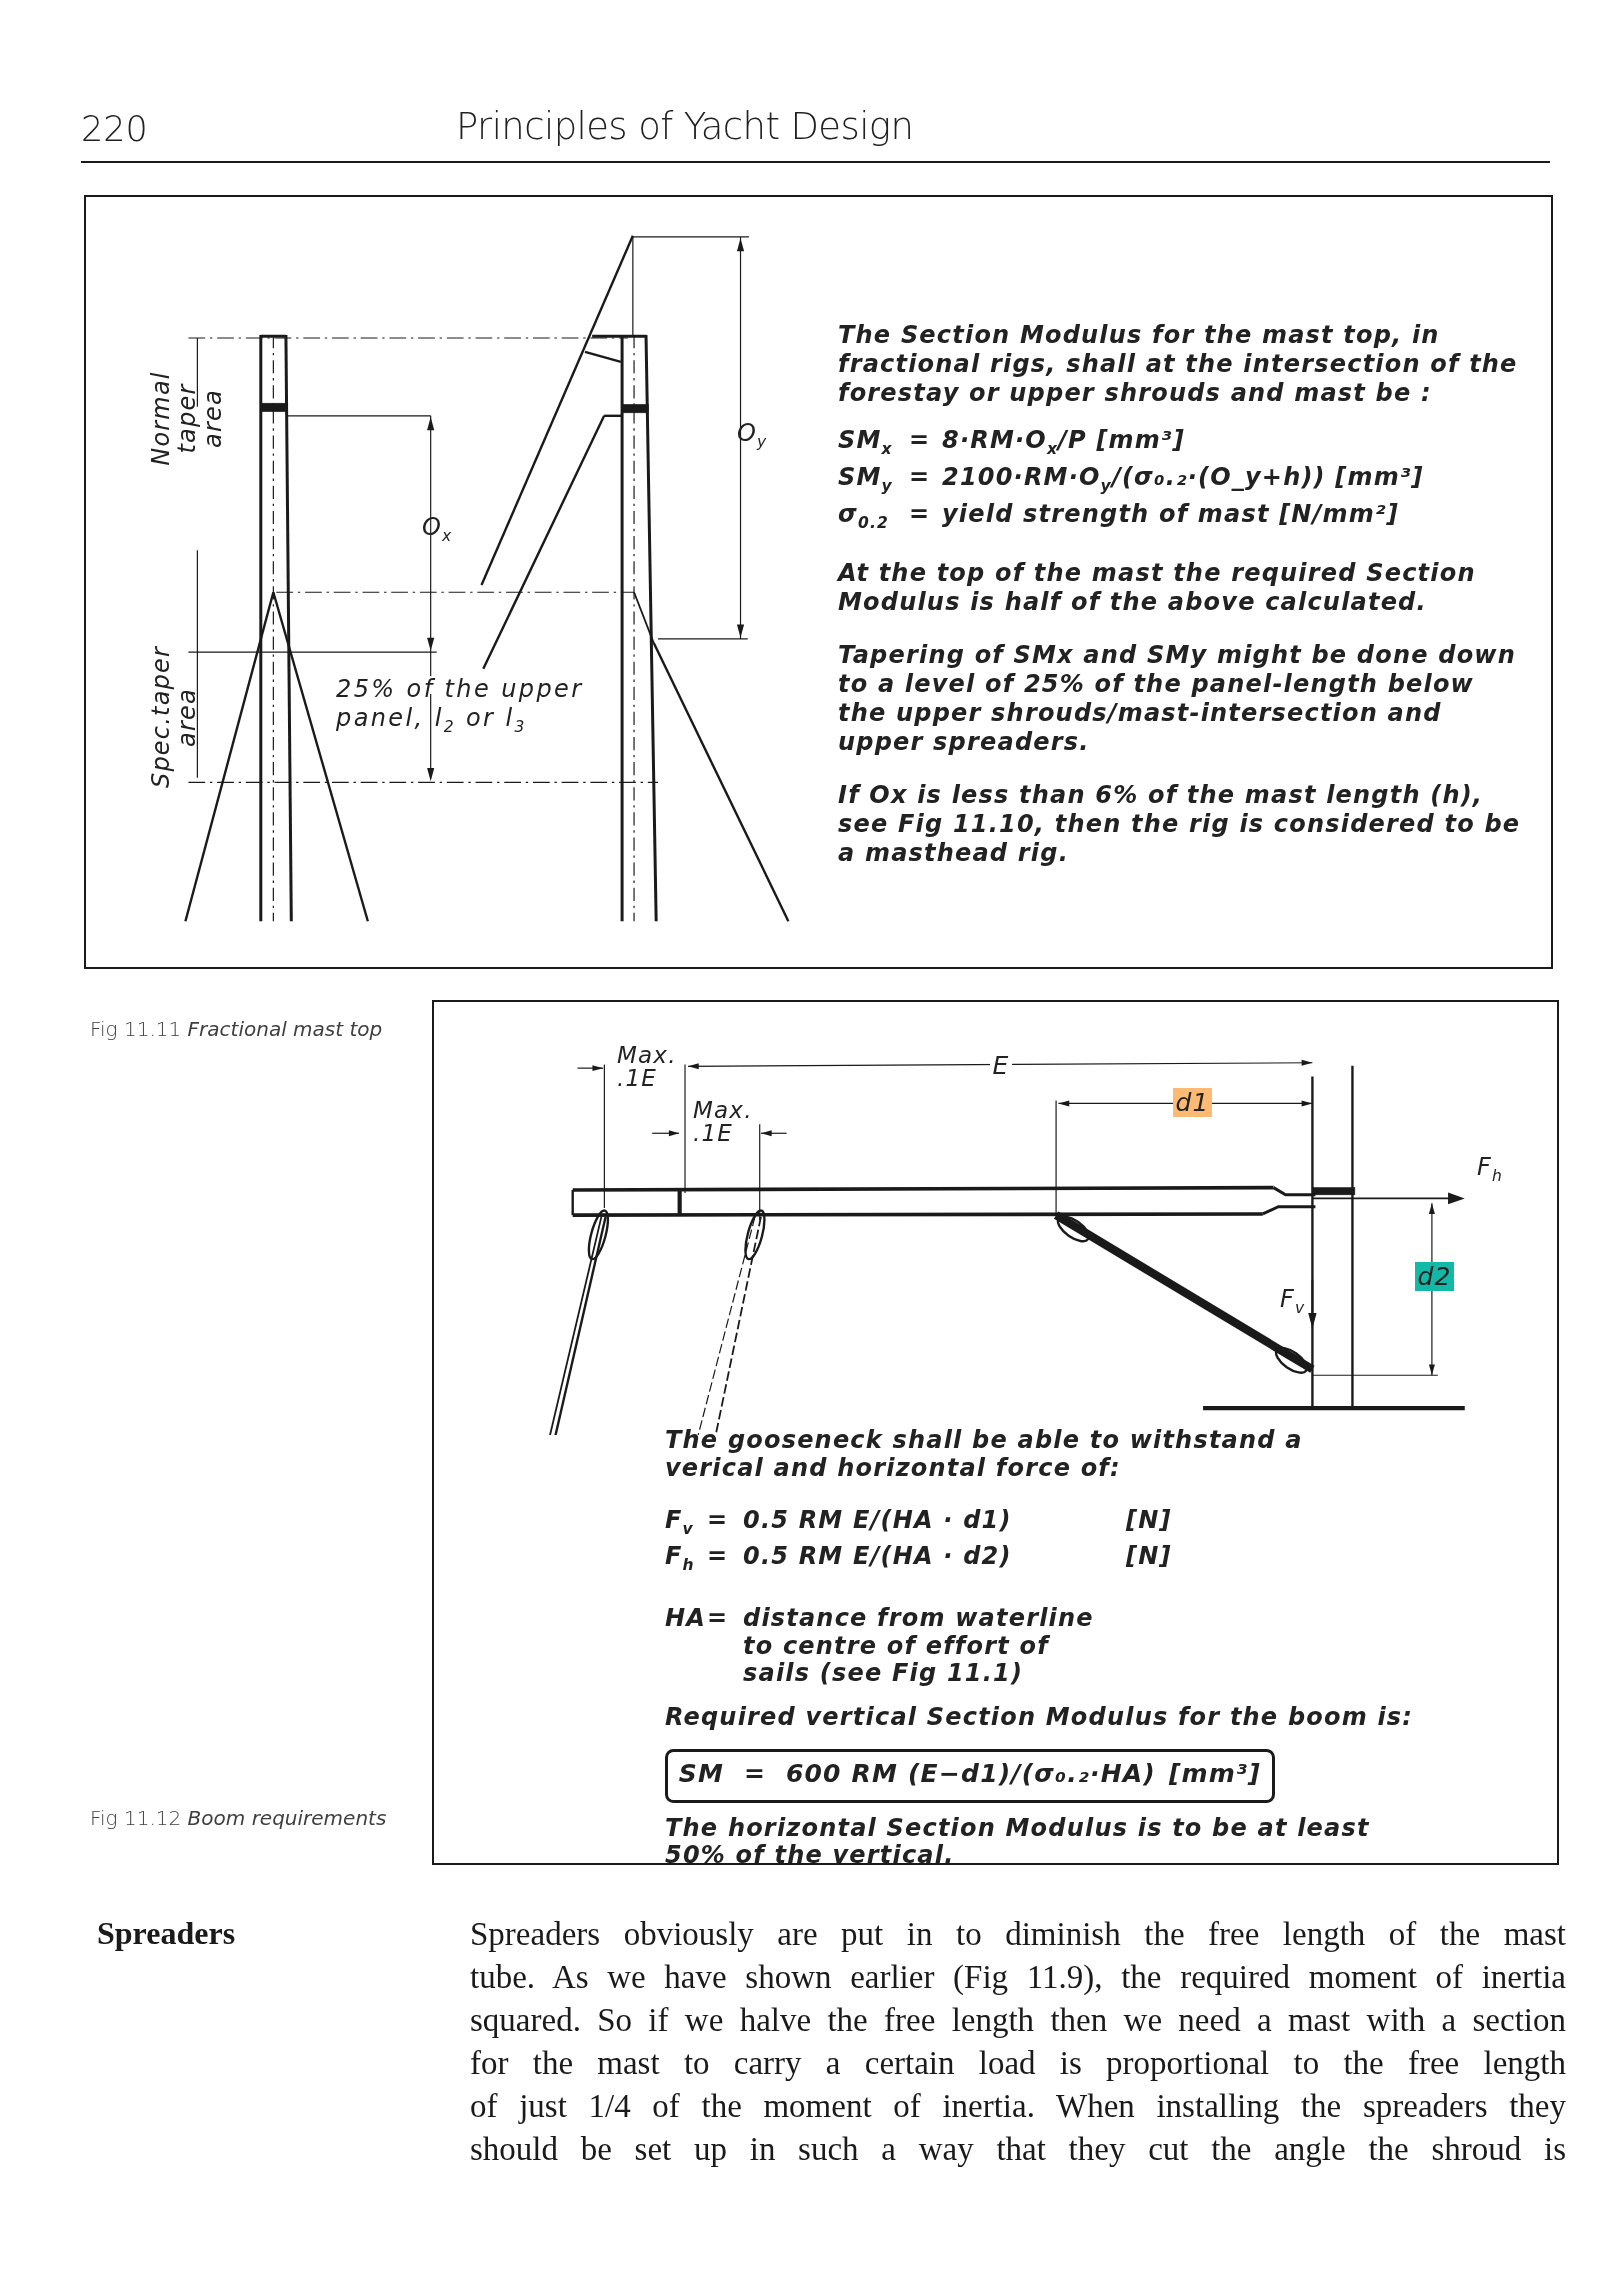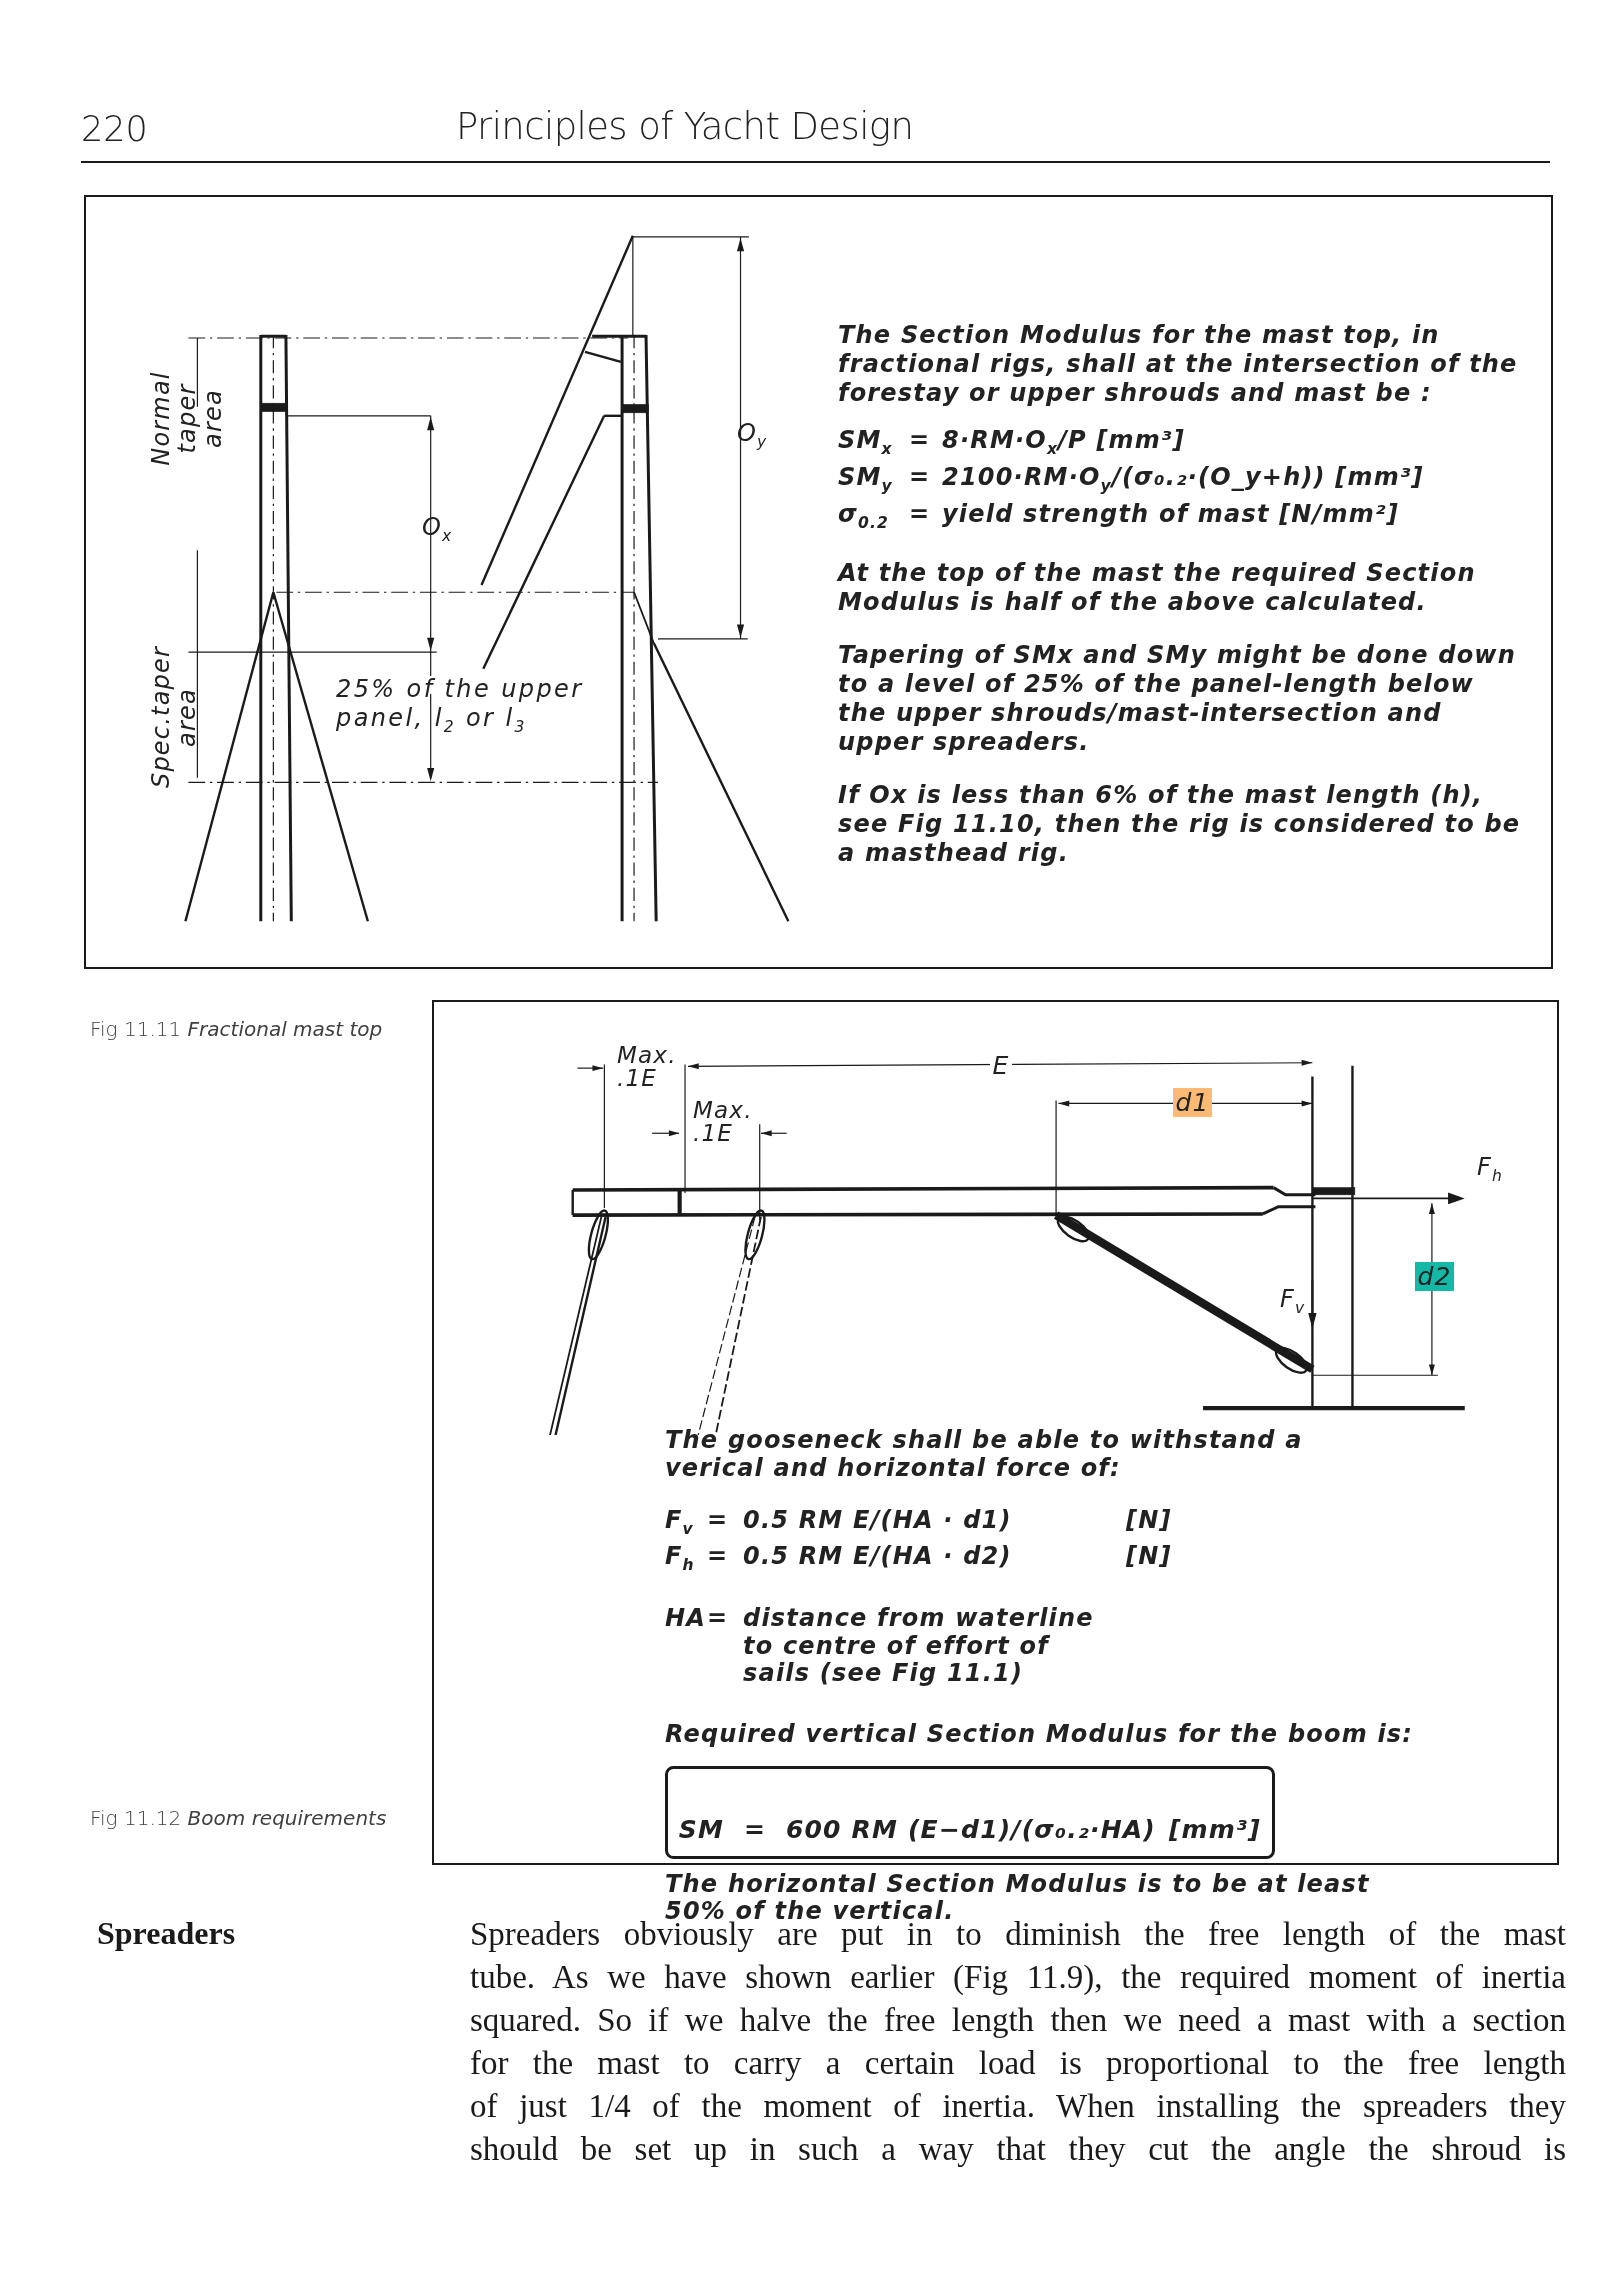--- a/index.html
+++ b/index.html
@@ -29,21 +29,21 @@
   sub, sup { font-size: 15.5px; }
 
   
   #fig2-text { left: 665px; top: 1427px; width: 849px; font-size: 24px; line-height: 27.5px; }
   #fig2-text p { margin: 0; }
   .fx-row { display: flex; align-items: baseline; height: 36px; }
   .fx-lhs { width: 42px; } .fx-eq { width: 36px; } .fx-expr { width: 383px; }
   #ha-block { display: flex; margin-top: 26px; }
   #ha-lhs { width: 42px; } #ha-eq { width: 36px; }
   #sm-box { display: inline-flex; align-items: baseline; border: 3px solid #1a1a1a; border-radius: 8.4px; padding: 8.4px 10.8px 12px 10.8px; margin: 18px 0 12px 0; font-size: 25px; }
-  #sm-expr { width: 383px; margin-top: 39px; }
+  #sm-expr { width: 383px; }
 
   
   .caption { font-family: "DejaVu Sans", sans-serif; font-size: 20px; line-height: 36px; color: #404040; font-weight: 300; }
   .caption .cap-title { font-style: italic; }
   #fig1-caption { left: 90px; top: 1011px; width: 335px; }
   #fig2-caption { left: 90px; top: 1800px; width: 335px; }
 
   #section-heading { left: 97px; top: 1915px; font-size: 32px; font-weight: bold; color: #1a1a1a; }
   #body-para { left: 470px; top: 1913px; width: 1096px; font-size: 33px; line-height: 43px; text-align: justify; color: #1a1a1a; }
   #body-para span { display: block; text-align: justify; text-align-last: justify; }
@@ -243,21 +243,21 @@
   </div>
   <div id="ha-block">
     <span id="ha-lhs">HA</span>
     <span id="ha-eq">=</span>
     <span>
       <div>distance from waterline</div>
       <div>to centre of effort of</div>
       <div>sails (see Fig 11.1)</div>
     </span>
   </div>
-  <p style="margin-top:33px;">Required vertical Section Modulus for the boom is:</p>
+  <p style="margin-top:16px;">Required vertical Section Modulus for the boom is:</p>
   <div id="sm-box">
     <span>SM</span>&nbsp;&nbsp;<span>=</span>&nbsp;&nbsp;<span id="sm-expr">600 RM (E−d1)/(σ₀.₂·HA)</span><span>[mm³]</span>
   </div>
   <p style="width:742px;">The horizontal Section Modulus is to be at least 50% of the vertical.</p>
 </div>
 
 <div id="fig2-caption" class="abs caption">
   <span>Fig 11.12</span> <span class="cap-title">Boom requirements</span>
 </div>
 

